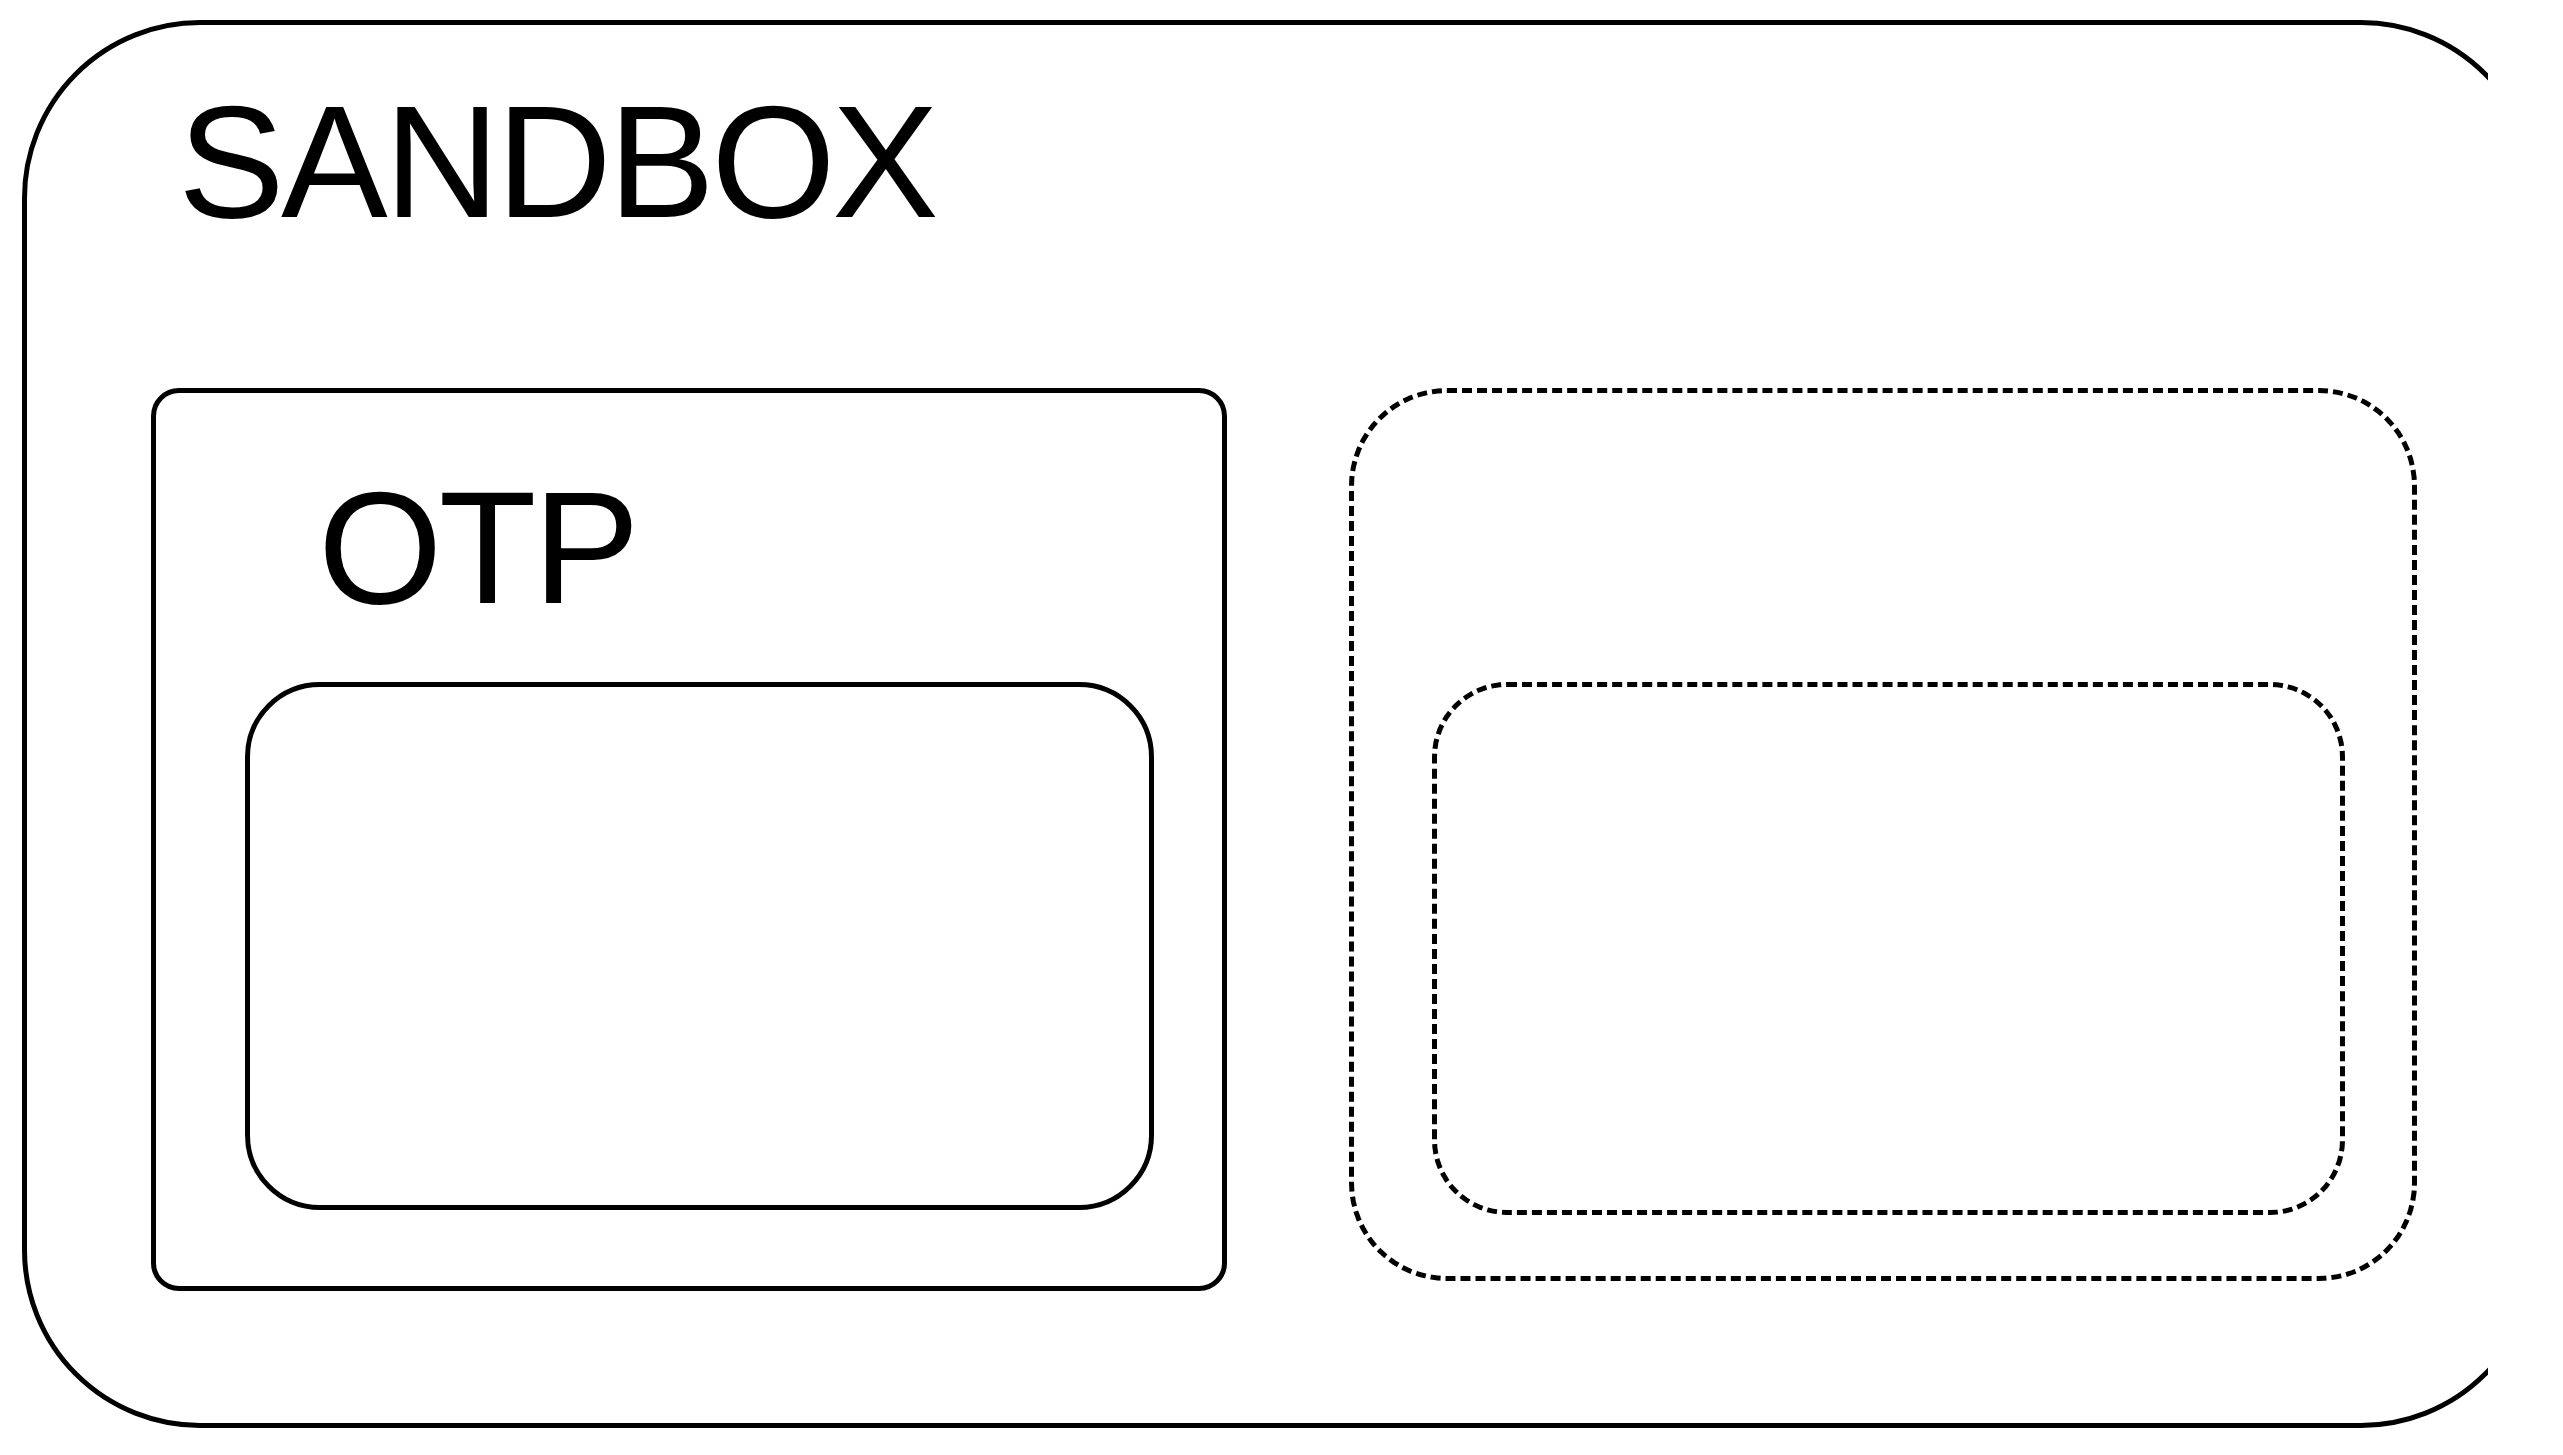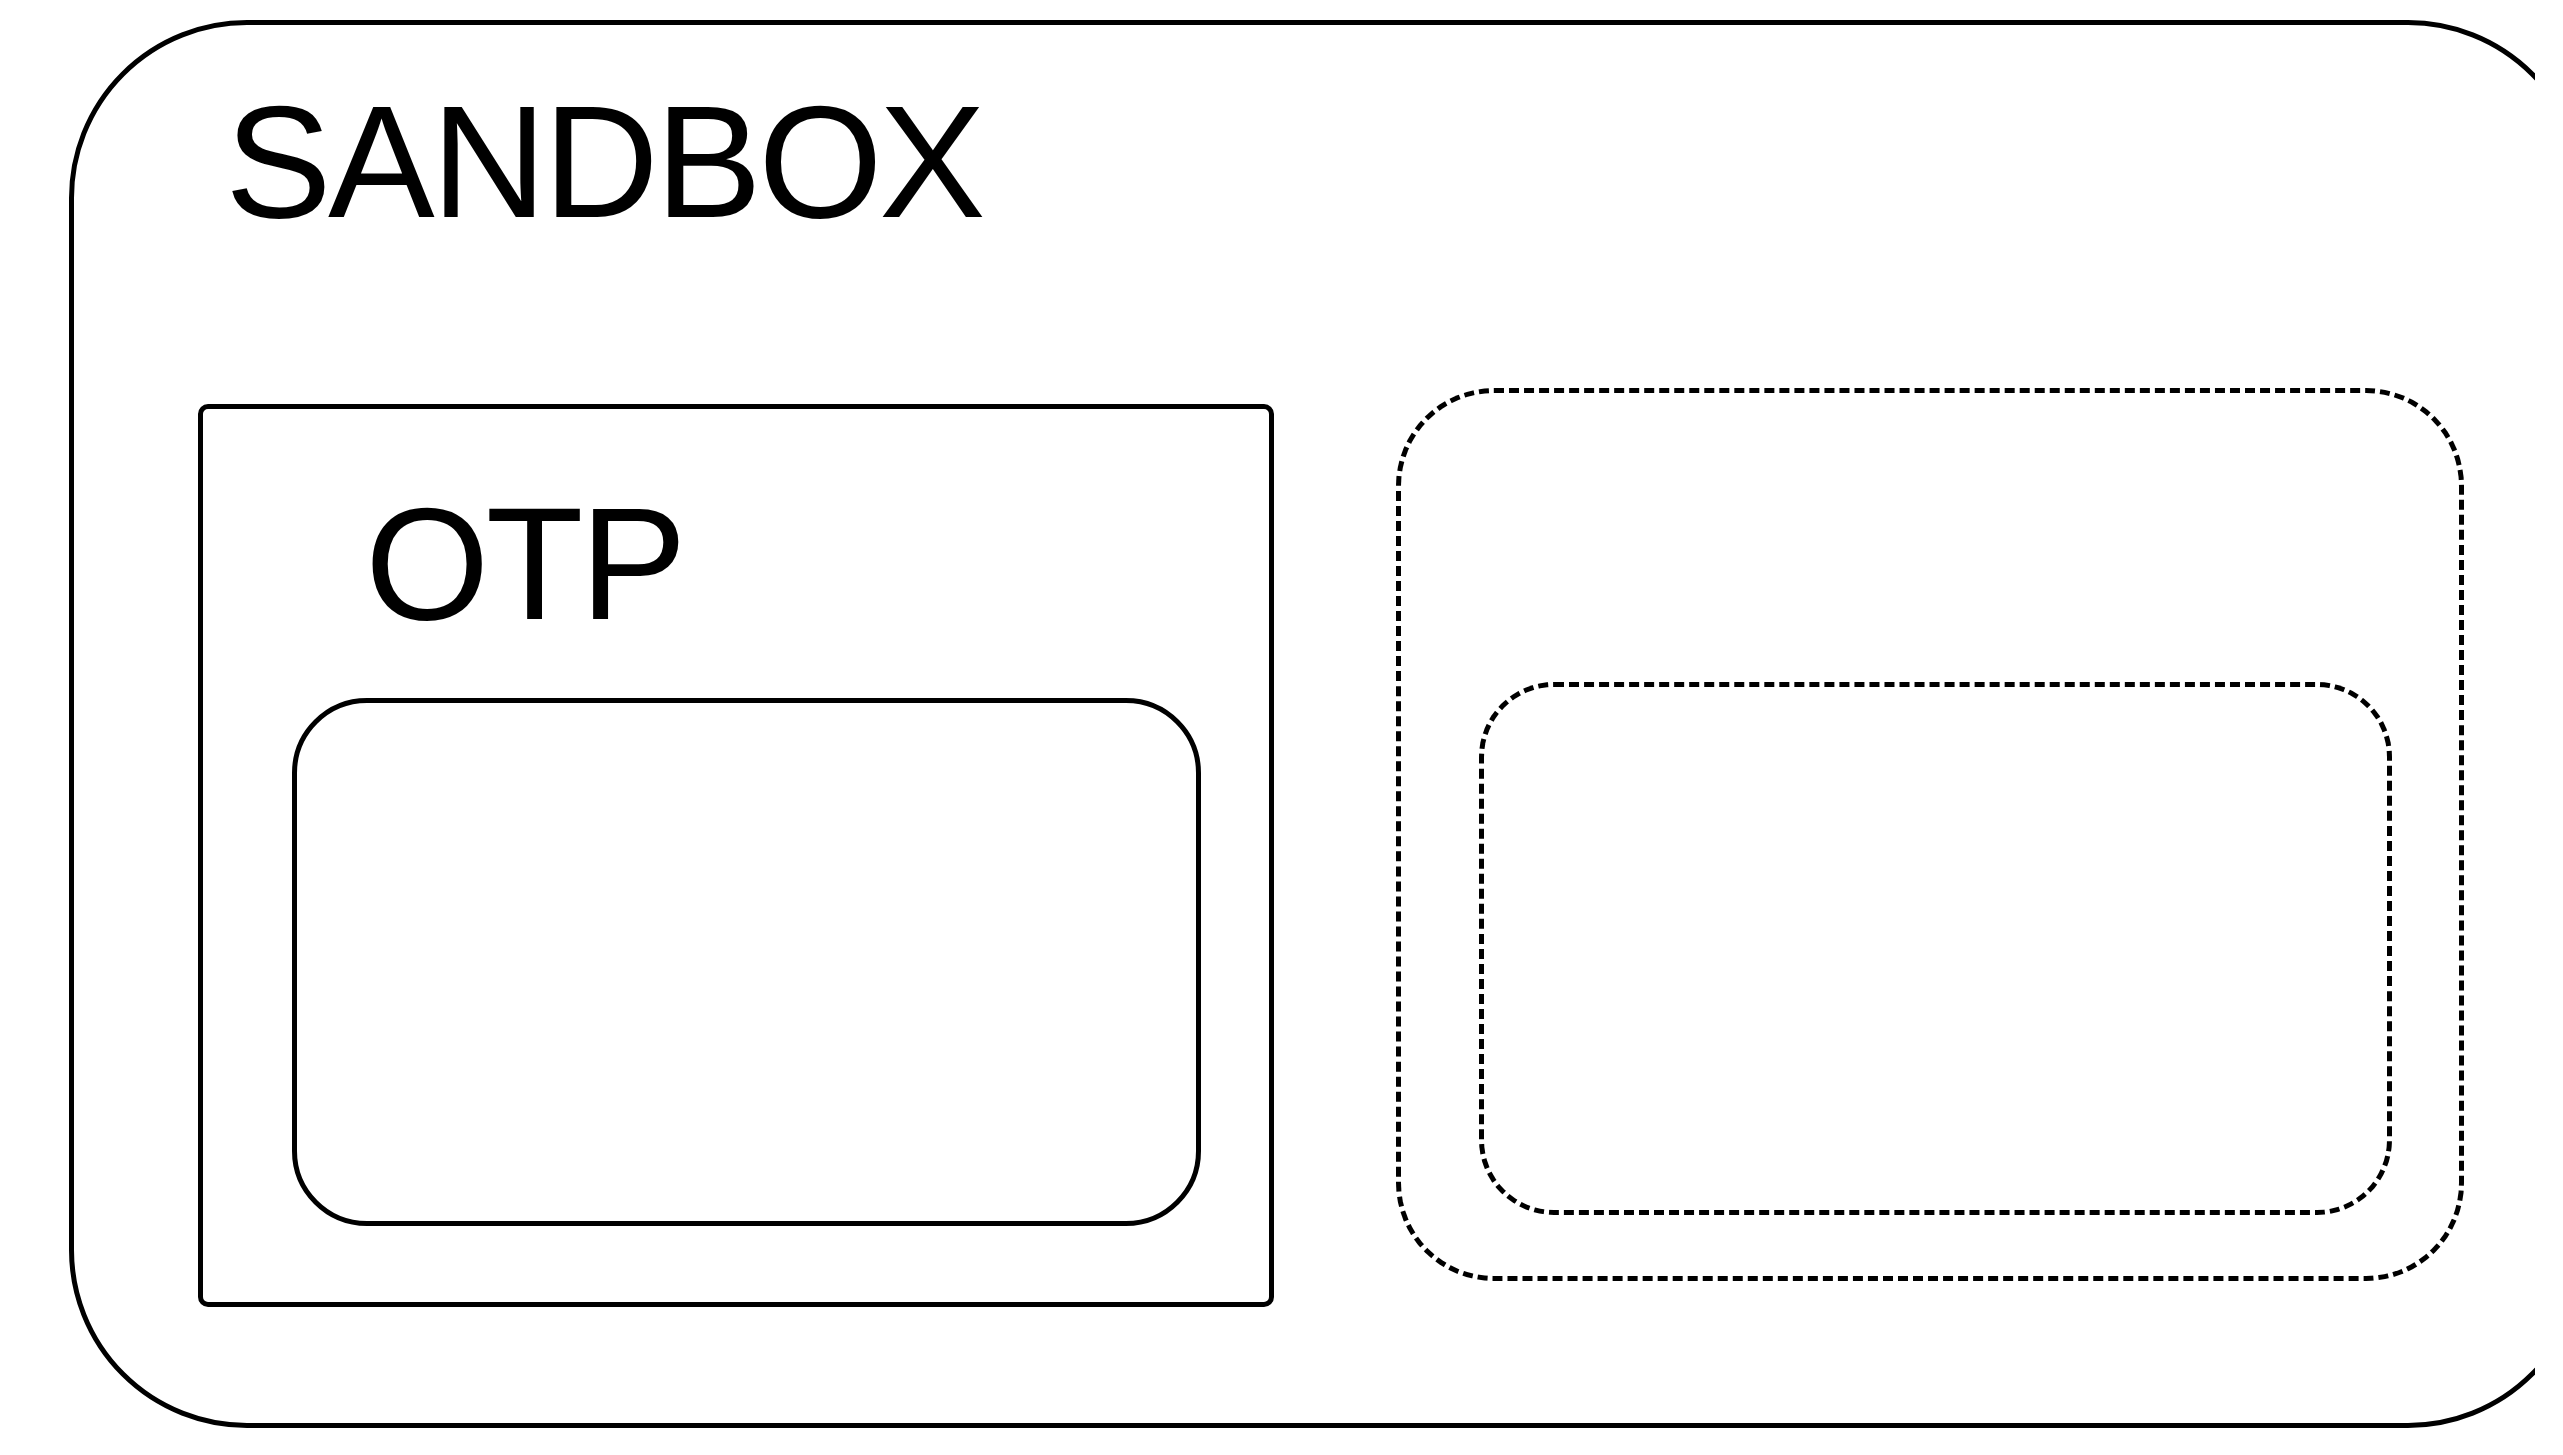--- a/index.html
+++ b/index.html
@@ -8,21 +8,20 @@
     background: #ffffff;
   }
   #stage {
     position: relative;
     width: 2488px;
     height: 1456px;
     background: #ffffff;
     font-family: "Liberation Sans", sans-serif;
     color: #000000;
     overflow: hidden;
-    margin-left: 47px;
   }
   .box {
     position: absolute;
     background: #ffffff;
     border: 5.3px solid #000000;
     box-sizing: border-box;
   }
   .label {
     position: absolute;
     font-size: 160px;
@@ -40,24 +39,24 @@
     height: 1408px;
     border-radius: 178px;
   }
   #sandbox-label {
     left: 151px;
     top: 57px;
   }
   
   #otp-box {
     left: 151px;
-    top: 404px;
+    top: 388px;
     width: 1076px;
     height: 903px;
-    border-radius: 10px;
+    border-radius: 28px;
   }
   #otp-label {
     left: 162px;
     top: 75px;
   }
   #otp-inner-slot {
     position: absolute;
     left: 89px;
     top: 289px;
     width: 909px;

